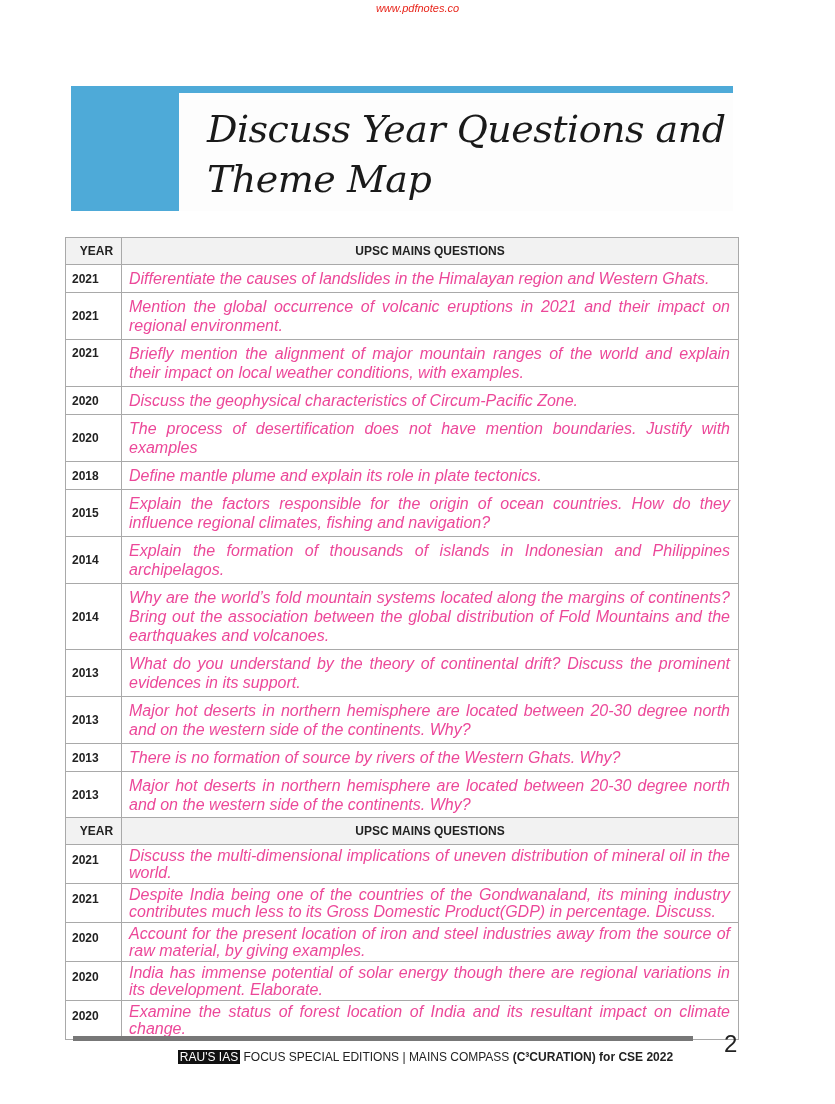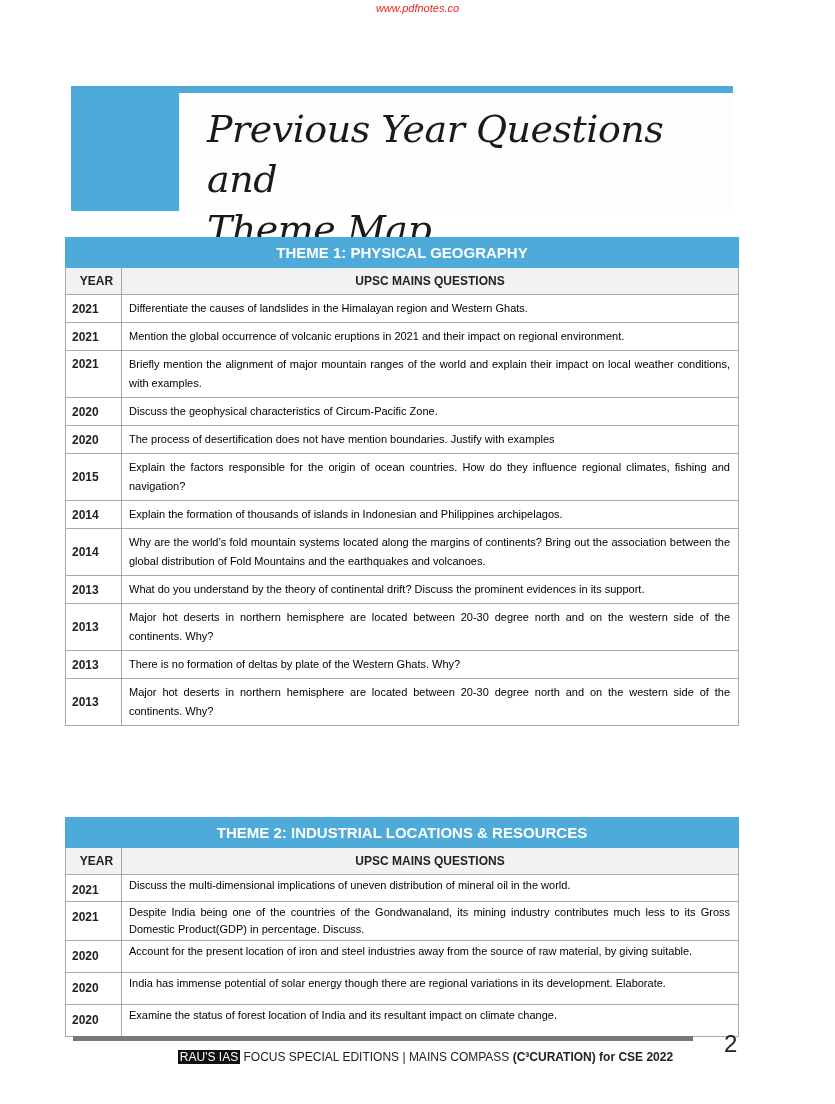--- a/index.html
+++ b/index.html
@@ -11,21 +11,21 @@
   .banner-inner { position: absolute; left: 108px; top: 7px; right: 0; bottom: 0; background: #fdfdfd; }
   .banner-title { position: absolute; left: 136px; top: 18px; font-family: "DejaVu Serif", serif; font-style: italic; font-size: 38px; line-height: 50px; color: #1a1a1a; letter-spacing: -0.5px; }
   table.theme { position: absolute; left: 65px; width: 674px; border-collapse: collapse; font-size: 12px; }
   table.theme td, table.theme th { border: 1px solid #a9a9a9; }
   .theme-title { background: #4eaad8; color: #ffffff; font-weight: bold; font-size: 15px; text-align: center; height: 30px; border: 1px solid #4eaad8 !important; }
   .col-head { background: #f2f2f2; font-weight: bold; font-size: 12px; height: 27px; }
   .col-head.year { text-align: center; padding-left: 6px; width: 56px; margin-left: 32px; }
   .col-head.q { text-align: center; }
   td.yr { font-weight: bold; padding-left: 6px; width: 56px; vertical-align: middle; font-size: 12px; }
   td.yr.top { vertical-align: top; padding-top: 6px; }
-  td.qt { padding: 4px 8px 4px 7px; text-align: justify; line-height: 19px; font-size: 11px; color: #000000; }
+  td.qt { padding: 4px 8px 4px 7px; text-align: justify; line-height: 19px; font-size: 16px; color: #ec4899; font-style: italic; }
   #t1 { top: 237px; }
   #t1 tr.r1 td { height: 28px; }
   #t1 tr.r2 td { height: 46px; }
   #t2 { top: 817px; }
   #t2 td.qt { padding: 2px 8px 2px 7px; line-height: 17px; vertical-align: top; }
   #t2 tr.r1 td { height: 27px; }
   #t2 tr.r2 td { height: 32px; }
   #t2 td.yr { padding-top: 8px; vertical-align: top; }
   .footer-line { position: absolute; left: 73px; top: 1036px; width: 620px; height: 5px; background: #777; }
   .page-num { position: absolute; left: 724px; top: 1030px; font-size: 24px; font-family: "Liberation Sans", sans-serif; color: #222; }
@@ -36,30 +36,27 @@
 </head>
 <body>
 
 <div class="watermark">www.pdfnotes.co</div>
 
 <div class="banner">
   <div class="banner-block"></div>
   <div class="banner-top"></div>
   <div class="banner-inner"></div>
   <div class="banner-title">
-    <div>Previous Year Questions and</div>
+    <div>Discuss Year Questions and</div>
     <div>Theme Map</div>
   </div>
 </div>
 
 <table class="theme" id="t1">
   <tbody>
-      <tr>
-        <th colspan="2" class="theme-title">THEME 1: PHYSICAL GEOGRAPHY</th>
-      </tr>
   <tr>
     <th class="col-head year">YEAR</th>
     <th class="col-head q">UPSC MAINS QUESTIONS</th>
   </tr>
   <tr class="r1">
         <td class="yr">2021</td>
         <td class="qt">Differentiate the causes of landslides in the Himalayan region and Western Ghats.</td>
       </tr>
   <tr class="r1">
         <td class="yr">2021</td>
@@ -70,20 +67,24 @@
         <td class="qt">Briefly mention the alignment of major mountain ranges of the world and explain their impact on local weather conditions, with examples.</td>
       </tr>
   <tr class="r1">
         <td class="yr">2020</td>
         <td class="qt">Discuss the geophysical characteristics of Circum-Pacific Zone.</td>
       </tr>
   <tr class="r1">
         <td class="yr">2020</td>
         <td class="qt">The process of desertification does not have mention boundaries. Justify with examples</td>
       </tr>
+  <tr class="r1">
+        <td class="yr">2018</td>
+        <td class="qt">Define mantle plume and explain its role in plate tectonics.</td>
+      </tr>
   <tr class="r2">
         <td class="yr">2015</td>
         <td class="qt">Explain the factors responsible for the origin of ocean countries. How do they influence regional climates, fishing and navigation?</td>
       </tr>
   <tr class="r1">
         <td class="yr">2014</td>
         <td class="qt">Explain the formation of thousands of islands in Indonesian and Philippines archipelagos.</td>
       </tr>
   <tr class="r2">
         <td class="yr">2014</td>
@@ -92,49 +93,46 @@
   <tr class="r1">
         <td class="yr">2013</td>
         <td class="qt">What do you understand by the theory of continental drift? Discuss the prominent evidences in its support.</td>
       </tr>
   <tr class="r2">
         <td class="yr">2013</td>
         <td class="qt">Major hot deserts in northern hemisphere are located between 20-30 degree north and on the western side of the continents. Why?</td>
       </tr>
   <tr class="r1">
         <td class="yr">2013</td>
-        <td class="qt">There is no formation of deltas by plate of the Western Ghats. Why?</td>
+        <td class="qt">There is no formation of source by rivers of the Western Ghats. Why?</td>
       </tr>
   <tr class="r2">
         <td class="yr">2013</td>
         <td class="qt">Major hot deserts in northern hemisphere are located between 20-30 degree north and on the western side of the continents. Why?</td>
       </tr>
 </tbody>
   </table>
 
 <table class="theme" id="t2">
   <tbody>
-      <tr>
-        <th colspan="2" class="theme-title">THEME 2:  INDUSTRIAL LOCATIONS &amp; RESOURCES</th>
-      </tr>
   <tr>
     <th class="col-head year">YEAR</th>
     <th class="col-head q">UPSC MAINS QUESTIONS</th>
   </tr>
   <tr class="r1">
         <td class="yr">2021</td>
         <td class="qt">Discuss the multi-dimensional implications of uneven distribution of mineral oil in the world.</td>
       </tr>
   <tr class="r2">
         <td class="yr">2021</td>
         <td class="qt">Despite India being one of the countries of the Gondwanaland, its mining industry contributes much less to its Gross Domestic Product(GDP) in percentage. Discuss.</td>
       </tr>
   <tr class="r2">
         <td class="yr">2020</td>
-        <td class="qt">Account for the present location of iron and steel industries away from the source of raw material, by giving suitable.</td>
+        <td class="qt">Account for the present location of iron and steel industries away from the source of raw material, by giving examples.</td>
       </tr>
   <tr class="r2">
         <td class="yr">2020</td>
         <td class="qt">India has immense potential of solar energy though there are regional variations in its development. Elaborate.</td>
       </tr>
   <tr class="r2">
         <td class="yr">2020</td>
         <td class="qt">Examine the status of forest location of India and its resultant impact on climate change.</td>
       </tr>
 </tbody>

